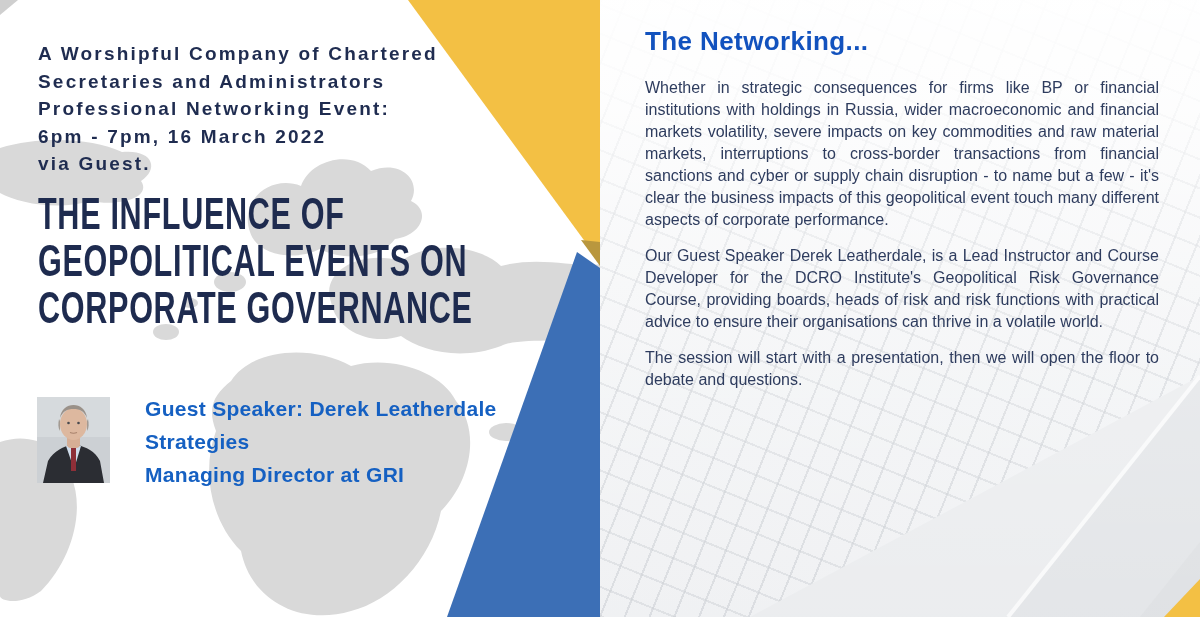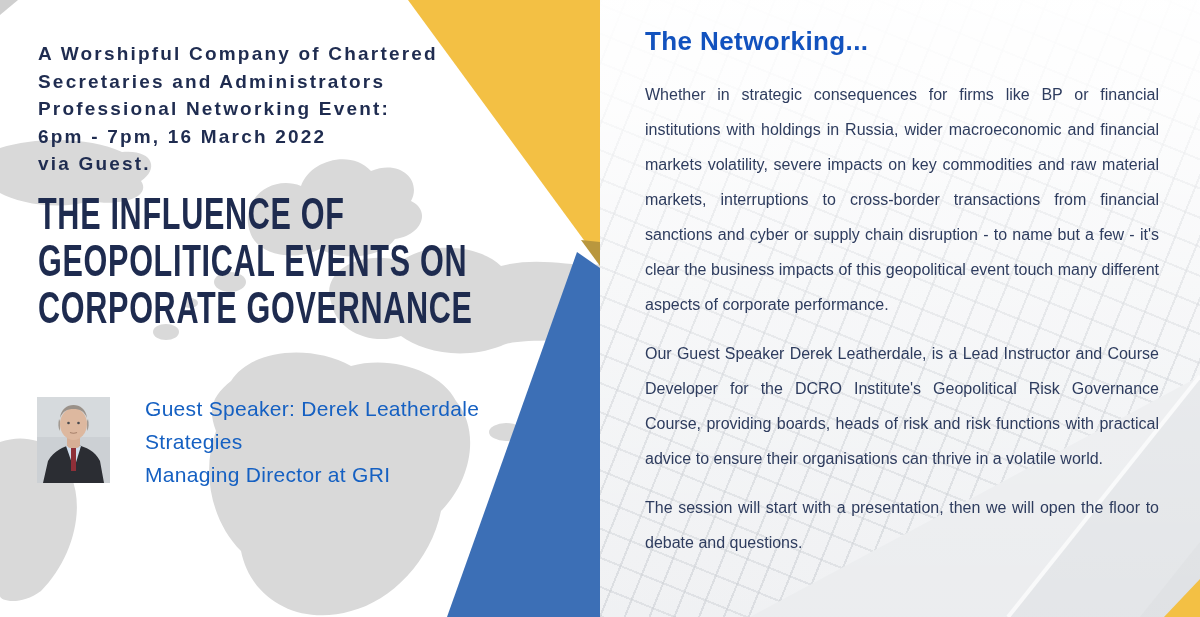--- a/index.html
+++ b/index.html
@@ -24,21 +24,21 @@
     letter-spacing:1px;
   }
   .title-line { transform:scaleX(.68); transform-origin:left center; white-space:nowrap; }
 
   .speaker-photo {
     position:absolute; left:37px; top:397px; width:73px; height:86px; z-index:5;
     overflow:hidden;
   }
   .speaker-info {
     position:absolute; left:145px; top:392px; z-index:5;
-    color:#1560c2; font-weight:normal; font-size:21px;
+    color:#1560c2; font-weight:bold; font-size:21px;
     line-height:33px; letter-spacing:.3px; white-space:nowrap;
   }
 
   
   .right-panel {
     position:absolute; left:600px; top:0; width:600px; height:617px;
     background:linear-gradient(180deg,#f4f5f7 0%,#e9ebee 100%);
   }
   .lattice {
     position:absolute; left:0; top:0; width:600px; height:617px;
@@ -53,21 +53,21 @@
       rgba(255,255,255,.97) 0%, rgba(255,255,255,.88) 15%,
       rgba(255,255,255,.62) 34%, rgba(255,255,255,.42) 60%,
       rgba(255,255,255,.30) 100%);
   }
   .discussion { position:absolute; left:45px; top:26px; width:514px; z-index:5; }
   .discussion-heading {
     color:#1252be; font-weight:800; font-size:26px; letter-spacing:.4px;
     margin-bottom:20px;
   }
   .discussion p {
-    text-align:justify; color:#2e3c5e; font-size:16px; line-height:35px;
+    text-align:justify; color:#2e3c5e; font-size:16px; line-height:22px;
     margin-bottom:14px;
   }
   .discussion p.intro {
     color:#1f2c50; font-weight:bold; font-size:17px; line-height:28px;
   }
   .corner-accent { position:absolute; right:0; bottom:0; }
 </style>
 </head>
 <body>
 

